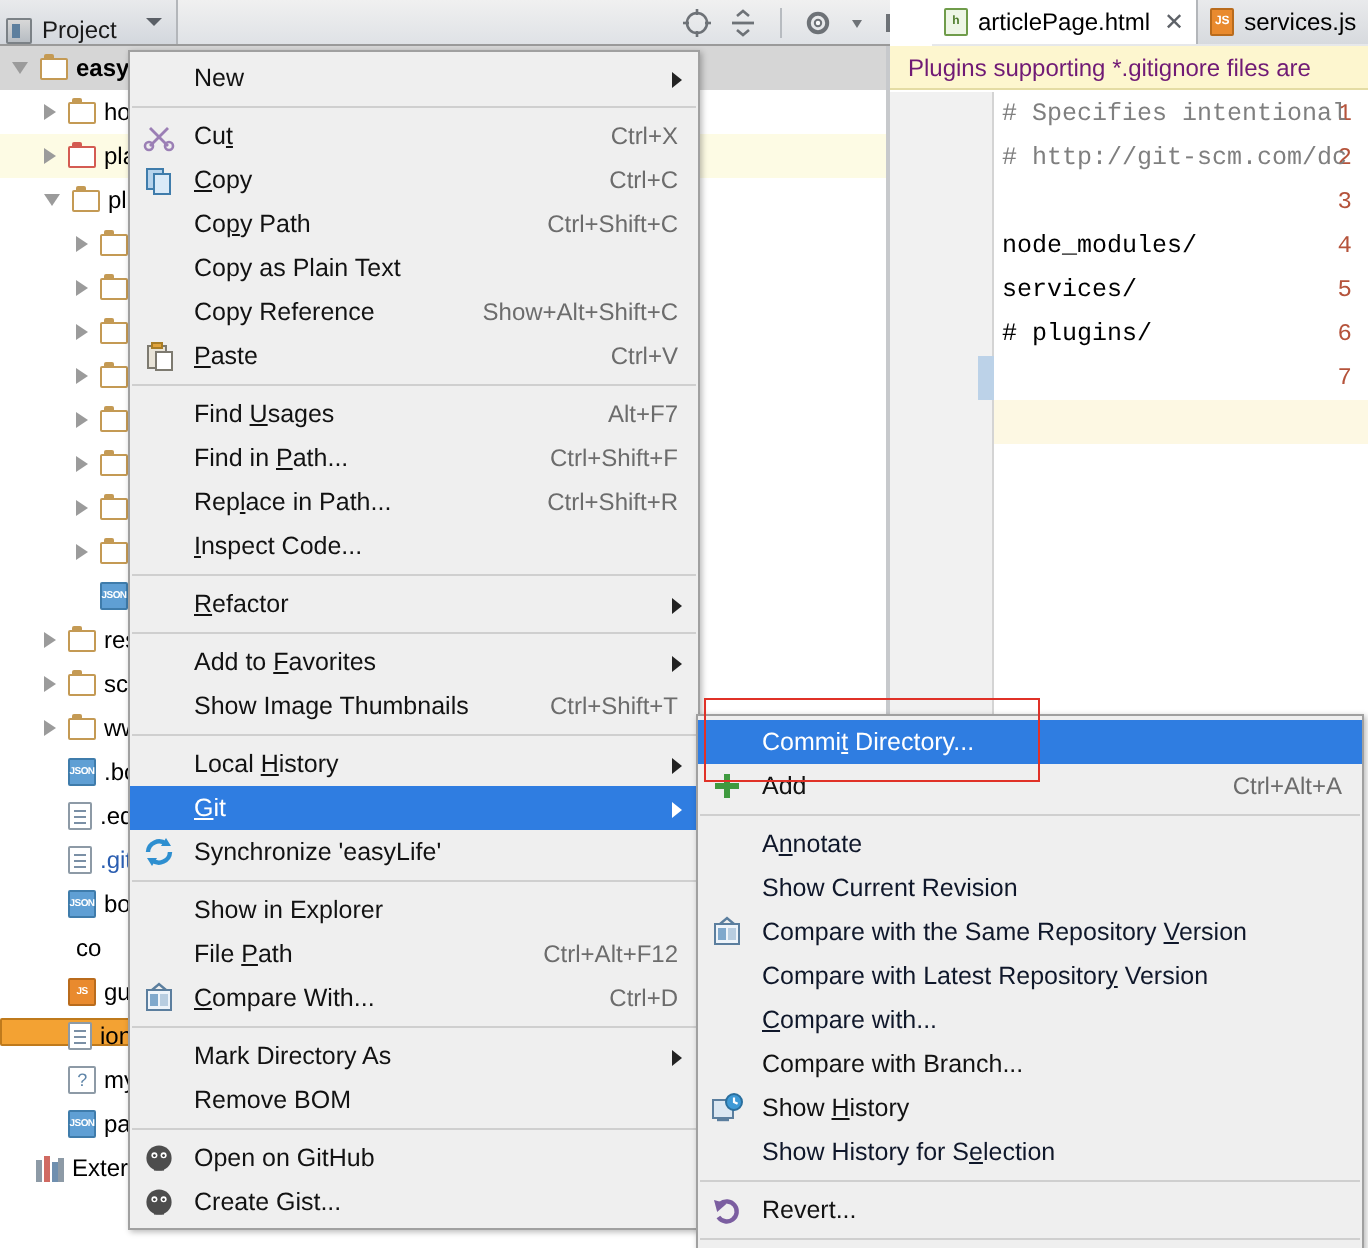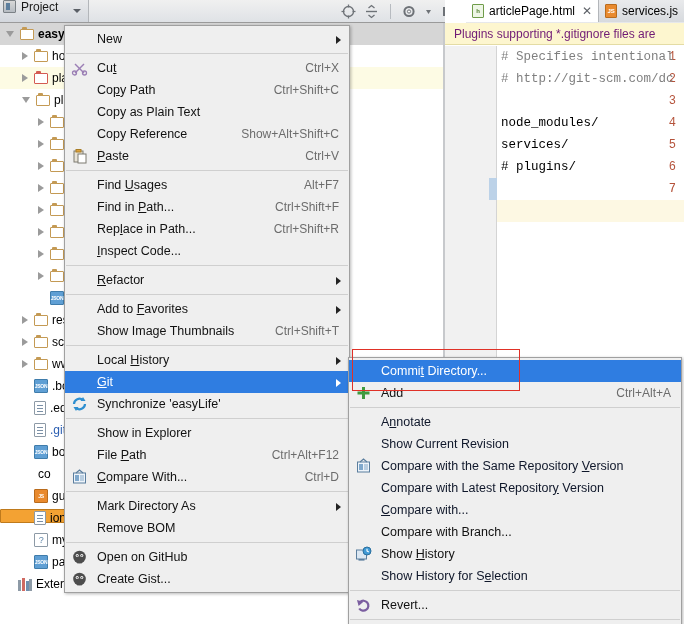--- a/index.html
+++ b/index.html
@@ -14,21 +14,21 @@
   
   .toolbar{
     position:absolute;left:0;top:0;width:684px;height:23px;
     background:linear-gradient(#f0f0f0,#dfe2e6);
     border-bottom:1px solid #9a9a9a;box-sizing:border-box;
   }
   .tool-proj{
     position:absolute;left:0;top:0;width:88px;height:22px;
     background:linear-gradient(#e9eaec,#d3d7dd);
     border-right:1px solid #b3b6ba;
-    display:flex;align-items:flex-start;
+    display:flex;align-items:flex-end;
   }
   .proj-ico{
     width:13px;height:13px;margin-left:3px;margin-right:5px;
     background:linear-gradient(#d8d8d8,#b6bcc2);
     border:1px solid #7b8186;border-radius:1px;position:relative;
     box-sizing:border-box;
   }
   .proj-ico:after{
     content:"";position:absolute;left:2px;top:2px;width:4px;height:7px;
     background:#5d7f9e;
@@ -403,20 +403,28 @@
         <span class="ico"><svg width="17" height="16" viewBox="0 0 17 16">
             <line x1="4" y1="4" x2="13" y2="13" stroke="#9b7fb5" stroke-width="1.4"></line>
             <line x1="13" y1="4" x2="4" y2="13" stroke="#9b7fb5" stroke-width="1.4"></line>
             <circle cx="3.5" cy="13" r="2" fill="none" stroke="#9b7fb5" stroke-width="1.3"></circle>
             <circle cx="13.5" cy="13" r="2" fill="none" stroke="#9b7fb5" stroke-width="1.3"></circle>
           </svg></span>
         <span class="lbl">Cu<u>t</u></span>
         <span class="acc">Ctrl+X</span>
       </div>
       <div class="mi">
+        <span class="ico"><svg width="17" height="16" viewBox="0 0 17 16">
+            <rect x="2.5" y="2.5" width="8" height="10" fill="#b6d3ec" stroke="#3f7cab"></rect>
+            <rect x="6" y="5" width="8" height="10" fill="#daeaf8" stroke="#3f7cab"></rect>
+          </svg></span>
+        <span class="lbl"><u>C</u>opy</span>
+        <span class="acc">Ctrl+C</span>
+      </div>
+      <div class="mi">
         <span class="lbl">Co<u>p</u>y Path</span>
         <span class="acc">Ctrl+Shift+C</span>
       </div>
       <div class="mi">
         <span class="lbl">Copy as Plain Text</span>
       </div>
       <div class="mi">
         <span class="lbl">Copy Reference</span>
         <span class="acc">Show+Alt+Shift+C</span>
       </div>

